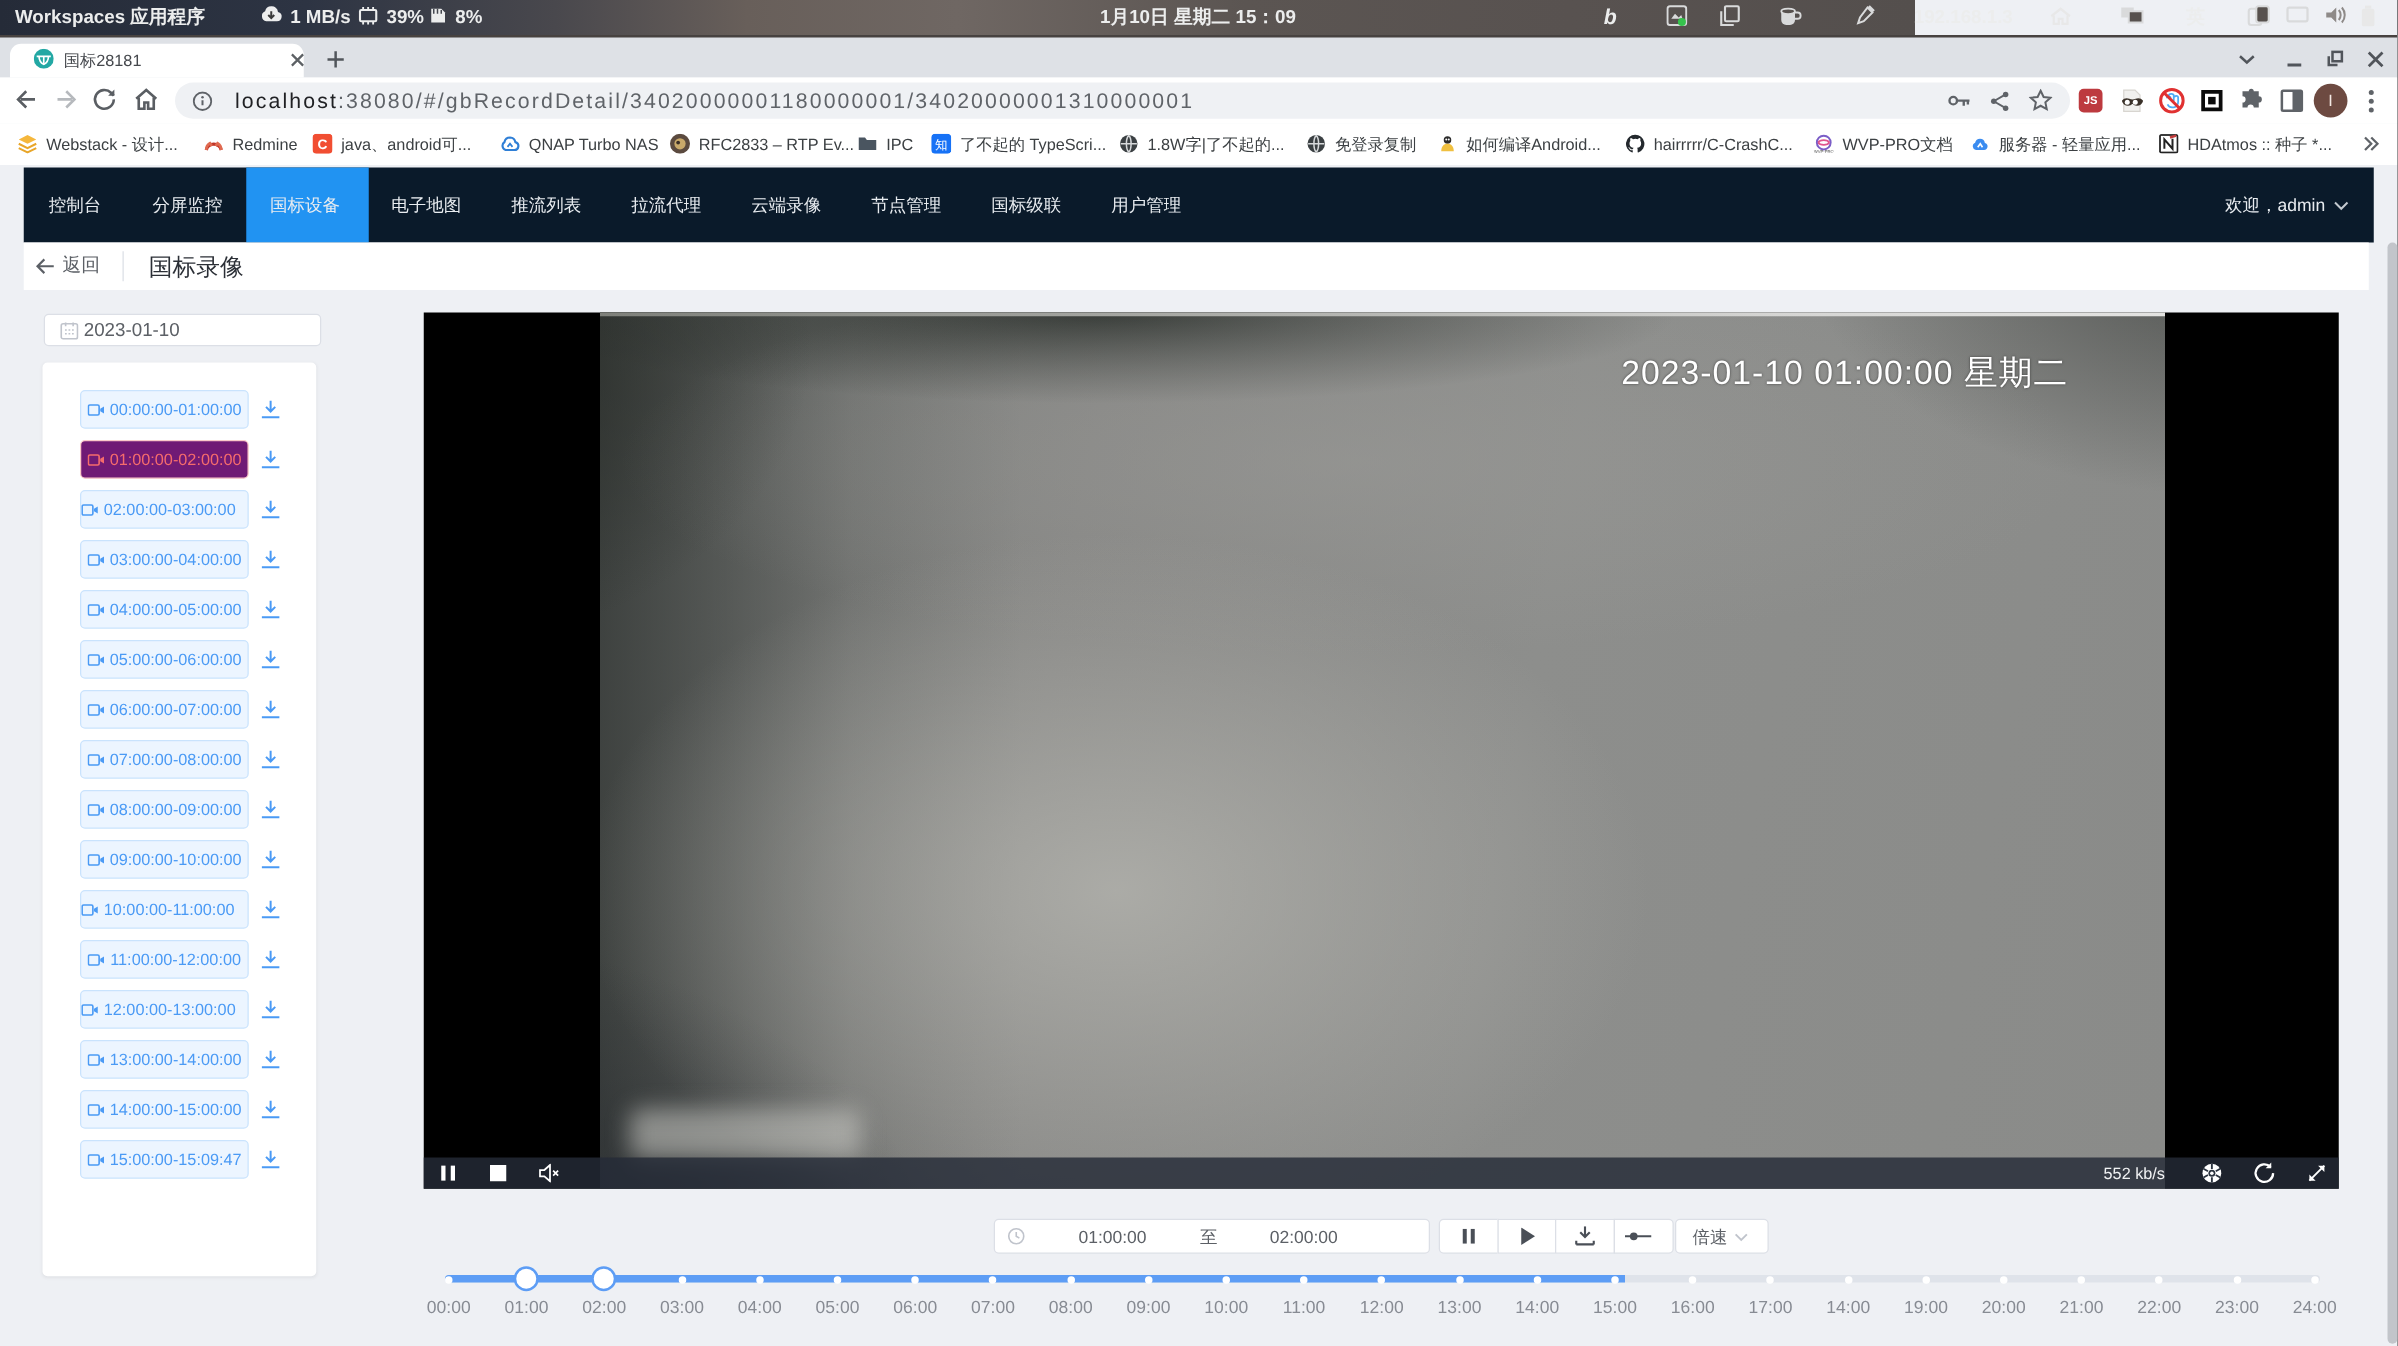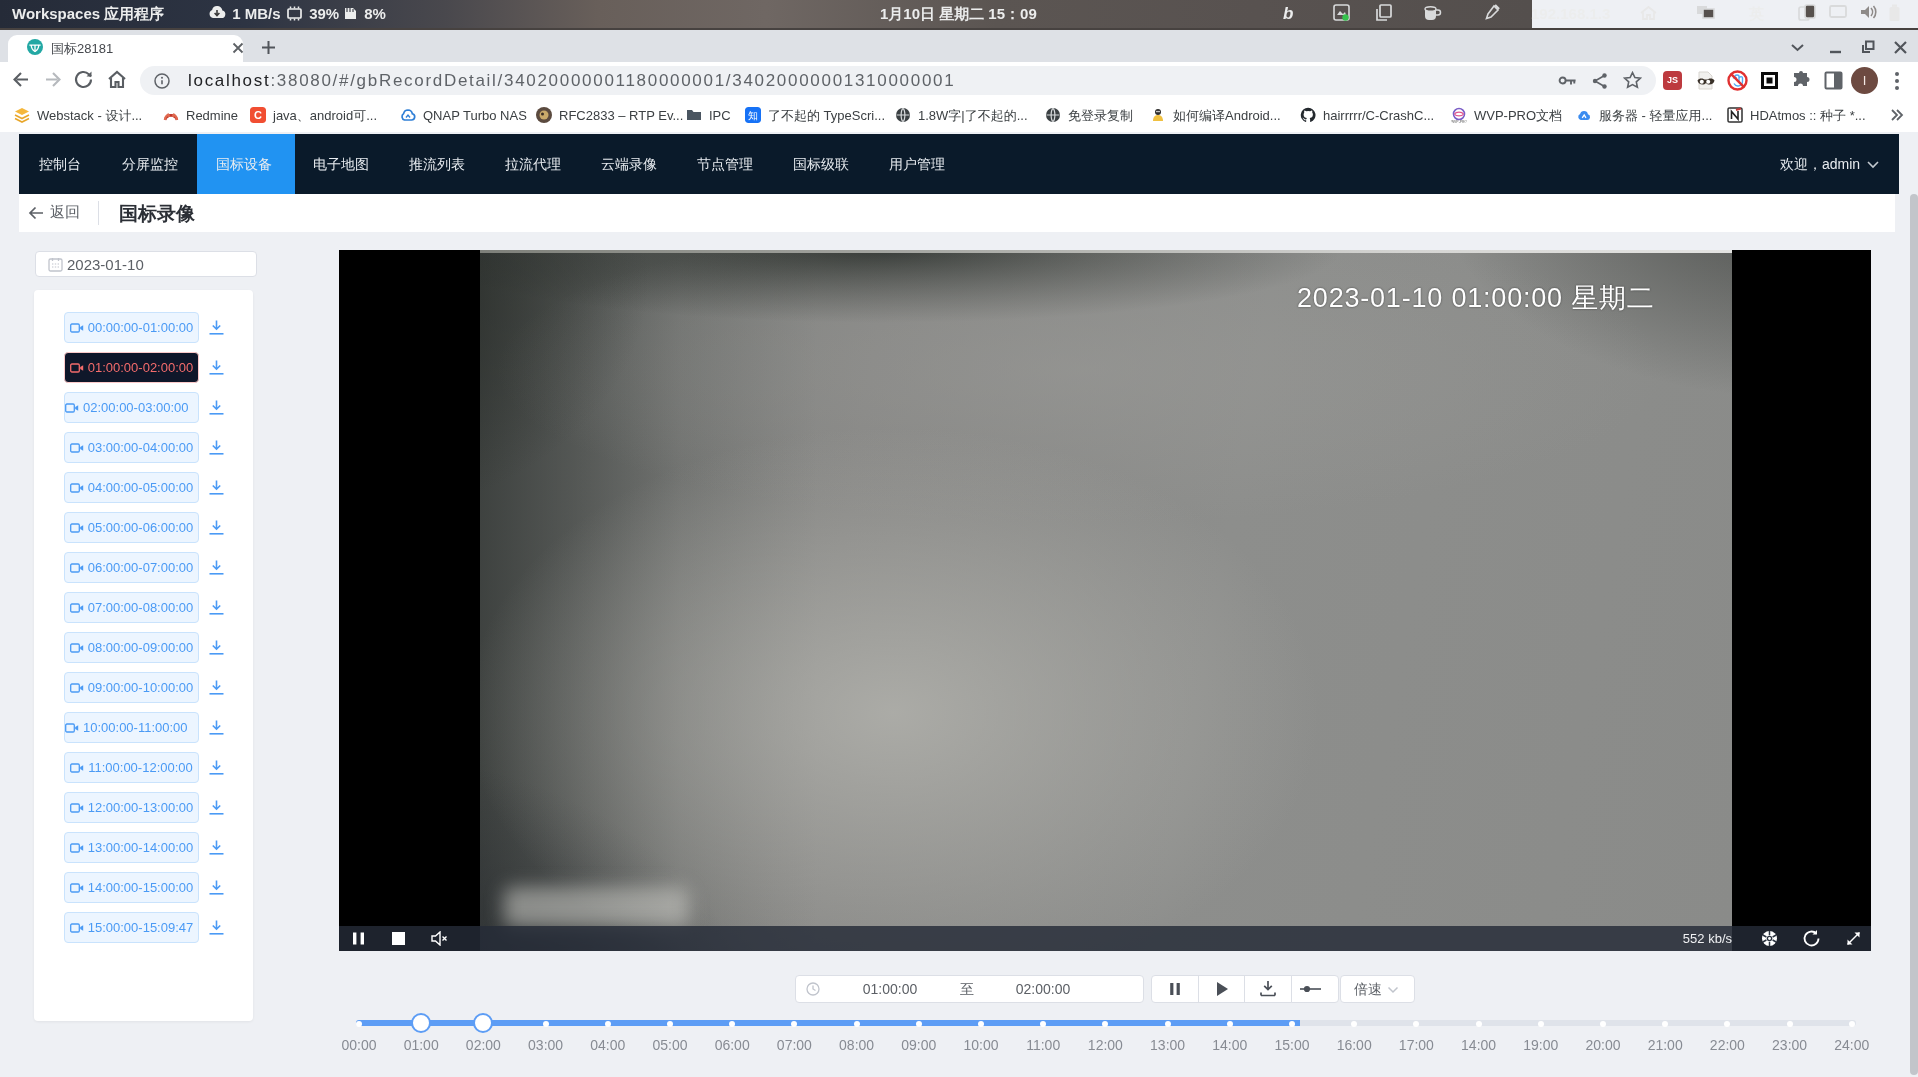--- a/index.html
+++ b/index.html
@@ -23,21 +23,21 @@
 
 #appnav{left:19px;top:134px;width:1880px;height:60px;background:#0a1a2a}
 .mi{position:absolute;top:0;height:60px;line-height:60px;width:96px;text-align:center;color:#e8ecf0;font-size:14px}
 #navactive{position:absolute;left:178px;top:0;width:98px;height:60px;background:#2193f2}
 
 #subbar{left:19px;top:194px;width:1876px;height:38px;background:#fff}
 
 #dateinput{left:35px;top:251px;width:222px;height:26px;background:#fff;border:1px solid #dcdfe6;border-radius:4px}
 #listcard{left:34px;top:290px;width:219px;height:731px;background:#fff;border-radius:4px;box-shadow:0 1px 3px rgba(0,0,0,.06)}
 .rbtn{position:absolute;left:30px;width:135px;height:31px;border-radius:4px;background:#ecf5ff;border:1px solid #c9e3fd;color:#4a9af5;font-size:13px;line-height:29px;white-space:nowrap}
-.rbtn.red{background:#0f172a;border-color:#fbc9c9;color:#f56c6c}
+.rbtn.red{background:#701a75;border-color:#fbc9c9;color:#f56c6c}
 
 #player{left:339px;top:250px;width:1532px;height:701px;background:#000}
 #video{position:absolute;left:141px;top:0;width:1252px;height:701px;background:
  radial-gradient(46% 55% at 33% 66%, rgba(176,176,171,.88), rgba(176,176,171,0) 74%),
  radial-gradient(55% 26% at 48% 17%, rgba(156,156,153,.5), rgba(156,156,153,0) 85%),
  radial-gradient(55% 66% at -12% 112%, rgba(36,40,45,.97), rgba(36,40,45,0) 62%),
  radial-gradient(44% 60% at -12% 4%, rgba(38,42,38,.95), rgba(38,42,38,0) 58%),
  radial-gradient(46% 13% at 32% 0%, rgba(40,45,41,.92), rgba(40,45,41,0) 80%),
  linear-gradient(90deg, rgba(48,52,50,.8) 0%, rgba(48,52,50,.5) 8%, rgba(48,52,50,.18) 16%, rgba(48,52,50,0) 27%),
  radial-gradient(45% 45% at 106% -8%, rgba(58,61,58,.8), rgba(58,61,58,0) 65%),
@@ -300,21 +300,21 @@
     <svg class="abs" style="left:1847px;top:26px" width="14" height="10" viewBox="0 0 14 10">
         <path d="M2 2l5 5 5-5" fill="none" stroke="#c3c9cf" stroke-width="1.6"></path>
       </svg>
   </div>
   <div id="subbar" class="abs">
     <svg class="abs" style="left:8px;top:11px" width="18" height="16" viewBox="0 0 18 16">
         <path d="M16 8H3M8.5 2.5L3 8l5.5 5.5" fill="none" stroke="#5c6066" stroke-width="1.7"></path>
       </svg>
     <span class="abs" style="left:31px;top:9px;font-size:15px;color:#5c6066">返回</span>
     <span class="abs" style="left:79px;top:7px;width:1px;height:24px;background:#dcdfe6"></span>
-    <span class="abs" style="left:100px;top:7px;font-size:19px;font-weight:bold;color:#2b2f36">国标录像</span>
+    <span class="abs" style="left:100px;top:7px;font-size:19px;font-weight:normal;color:#2b2f36">国标录像</span>
   </div>
   <div id="dateinput" class="abs">
     <svg class="abs" style="left:12px;top:5px" width="15" height="15" viewBox="0 0 15 15">
         <rect x="1" y="2" width="13" height="12" rx="1.5" fill="none" stroke="#c0c4cc" stroke-width="1.3"></rect>
         <path d="M4.5 1v3M10.5 1v3" stroke="#c0c4cc" stroke-width="1.3"></path>
         <path d="M4 7h1.4M6.8 7h1.4M9.6 7h1.4M4 10h1.4M6.8 10h1.4M9.6 10h1.4" stroke="#c0c4cc" stroke-width="1.2"></path>
       </svg>
     <span class="abs" style="left:31px;top:4px;font-size:15px;color:#5c6066">2023-01-10</span>
   </div>
   <div id="listcard" class="abs"></div>
@@ -407,21 +407,21 @@
       <path d="M1.5 14.8h14" stroke="#4a9af5" stroke-width="1.6"></path>
     </svg>
   <div class="rbtn abs" style="left:64px;top:752px;text-align:center"><svg width="14" height="12" viewBox="0 0 14 12" style="vertical-align:-1.5px;margin-right:4px">
         <rect x="0.7" y="2" width="8.6" height="8" rx="1.2" fill="none" stroke="currentColor" stroke-width="1.3"></rect>
         <path d="M10.2 5l3-1.8v5.6l-3-1.8z" fill="currentColor"></path>
       </svg>11:00:00-12:00:00</div>
   <svg class="abs" style="left:208px;top:759px" width="17" height="17" viewBox="0 0 17 17">
       <path d="M8.5 1.5v8M4.8 6.5l3.7 3.7 3.7-3.7" fill="none" stroke="#4a9af5" stroke-width="1.6"></path>
       <path d="M1.5 14.8h14" stroke="#4a9af5" stroke-width="1.6"></path>
     </svg>
-  <div class="rbtn abs" style="left:64px;top:792px;text-align:center"><svg width="14" height="12" viewBox="0 0 14 12" style="vertical-align:-1.5px;margin-right:4px">
+  <div class="rbtn abs" style="left:64px;top:792px;text-align:left"><svg width="14" height="12" viewBox="0 0 14 12" style="vertical-align:-1.5px;margin-right:4px">
         <rect x="0.7" y="2" width="8.6" height="8" rx="1.2" fill="none" stroke="currentColor" stroke-width="1.3"></rect>
         <path d="M10.2 5l3-1.8v5.6l-3-1.8z" fill="currentColor"></path>
       </svg>12:00:00-13:00:00</div>
   <svg class="abs" style="left:208px;top:799px" width="17" height="17" viewBox="0 0 17 17">
       <path d="M8.5 1.5v8M4.8 6.5l3.7 3.7 3.7-3.7" fill="none" stroke="#4a9af5" stroke-width="1.6"></path>
       <path d="M1.5 14.8h14" stroke="#4a9af5" stroke-width="1.6"></path>
     </svg>
   <div class="rbtn abs" style="left:64px;top:832px;text-align:center"><svg width="14" height="12" viewBox="0 0 14 12" style="vertical-align:-1.5px;margin-right:4px">
         <rect x="0.7" y="2" width="8.6" height="8" rx="1.2" fill="none" stroke="currentColor" stroke-width="1.3"></rect>
         <path d="M10.2 5l3-1.8v5.6l-3-1.8z" fill="currentColor"></path>

